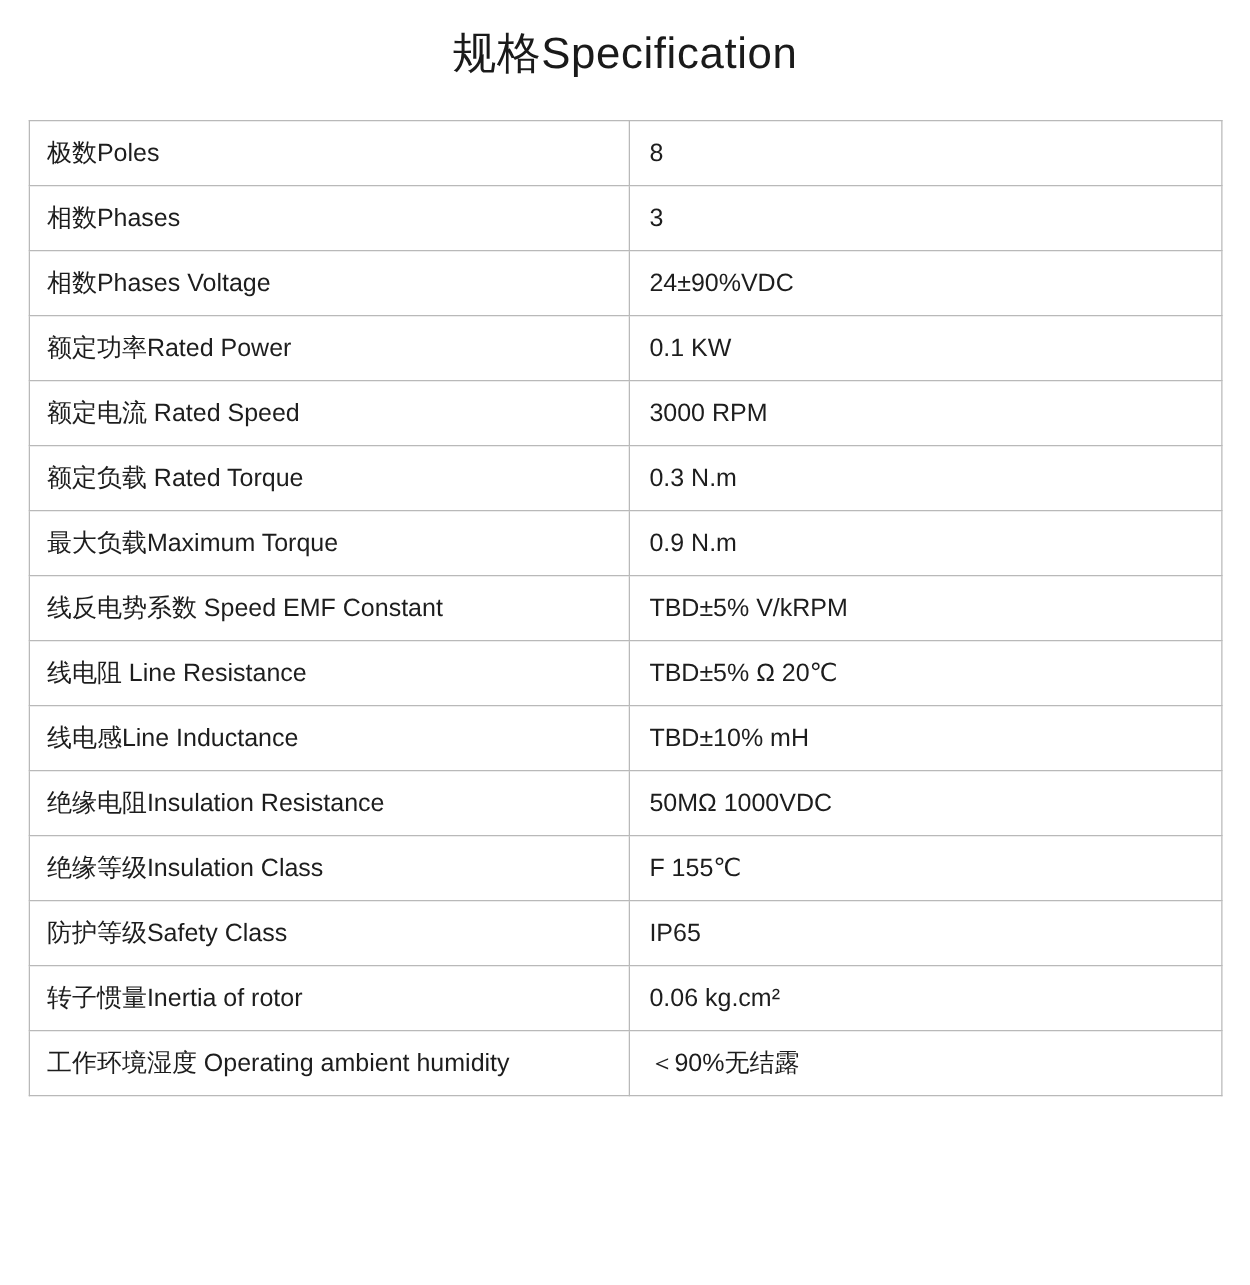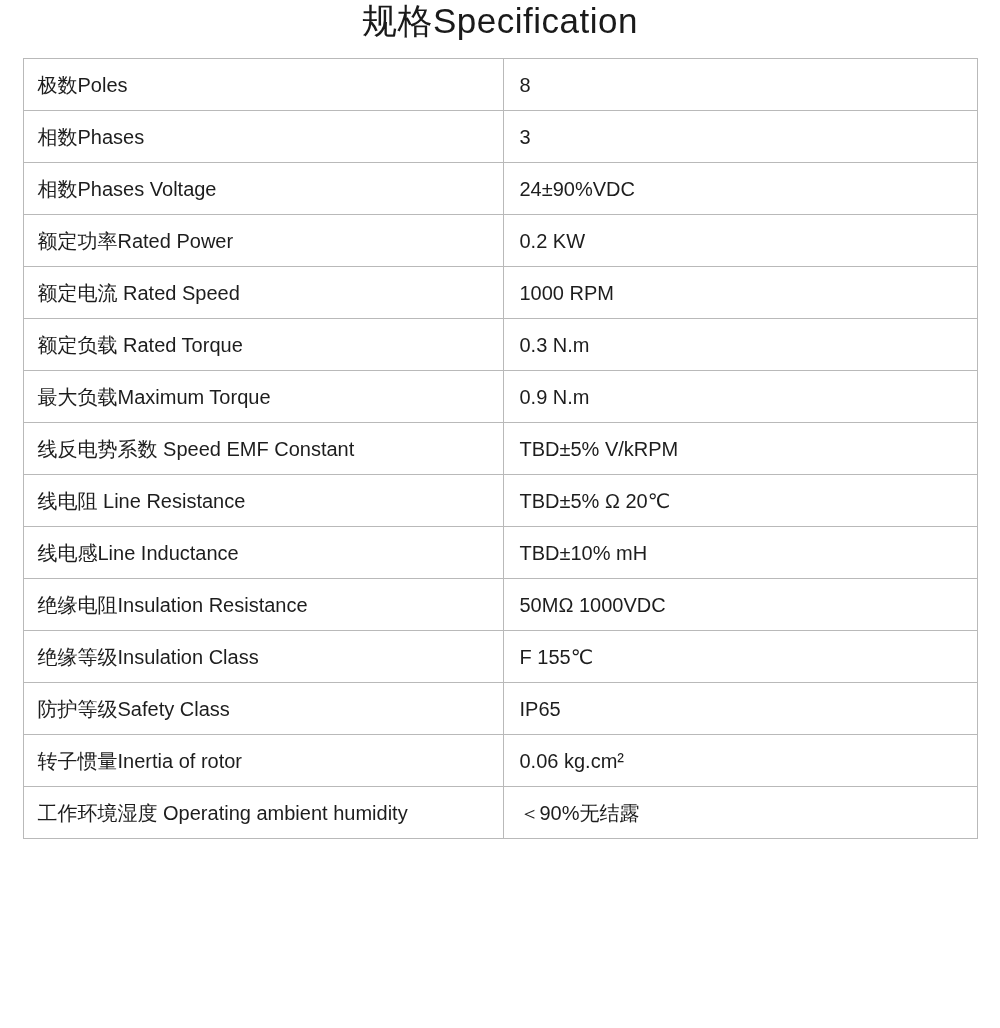--- a/index.html
+++ b/index.html
@@ -19,26 +19,27 @@
     height: 1028px;
     position: relative;
     box-sizing: border-box;
   }
   .doc-title {
     text-align: center;
     font-size: 35px;
     font-weight: 400;
     color: #1a1a1a;
     letter-spacing: 0.5px;
+    padding-top: 22px;
     padding-bottom: 16px;
     line-height: 1.2;
   }
   .spec-table {
     width: 922px;
-    margin: 0 auto;
+    margin: 16px auto;
     border-collapse: collapse;
     table-layout: fixed;
   }
   .spec-table td {
     border: 1px solid #b9b9b9;
     height: 51px;
     padding: 0 0 0 14px;
     font-size: 20px;
     font-weight: 400;
     color: #1d1d1d;
@@ -71,25 +72,25 @@
       <tr>
         <td class="label-cell">相数Phases</td>
         <td class="value-cell">3</td>
       </tr>
       <tr>
         <td class="label-cell">相数Phases Voltage</td>
         <td class="value-cell">24±90%VDC</td>
       </tr>
       <tr>
         <td class="label-cell">额定功率Rated Power</td>
-        <td class="value-cell">0.2 KW</td>
+        <td class="value-cell">0.1 KW</td>
       </tr>
       <tr>
         <td class="label-cell">额定电流 Rated Speed</td>
-        <td class="value-cell">1000 RPM</td>
+        <td class="value-cell">3000 RPM</td>
       </tr>
       <tr>
         <td class="label-cell">额定负载 Rated Torque</td>
         <td class="value-cell">0.3 N.m</td>
       </tr>
       <tr>
         <td class="label-cell">最大负载Maximum Torque</td>
         <td class="value-cell">0.9 N.m</td>
       </tr>
       <tr>

